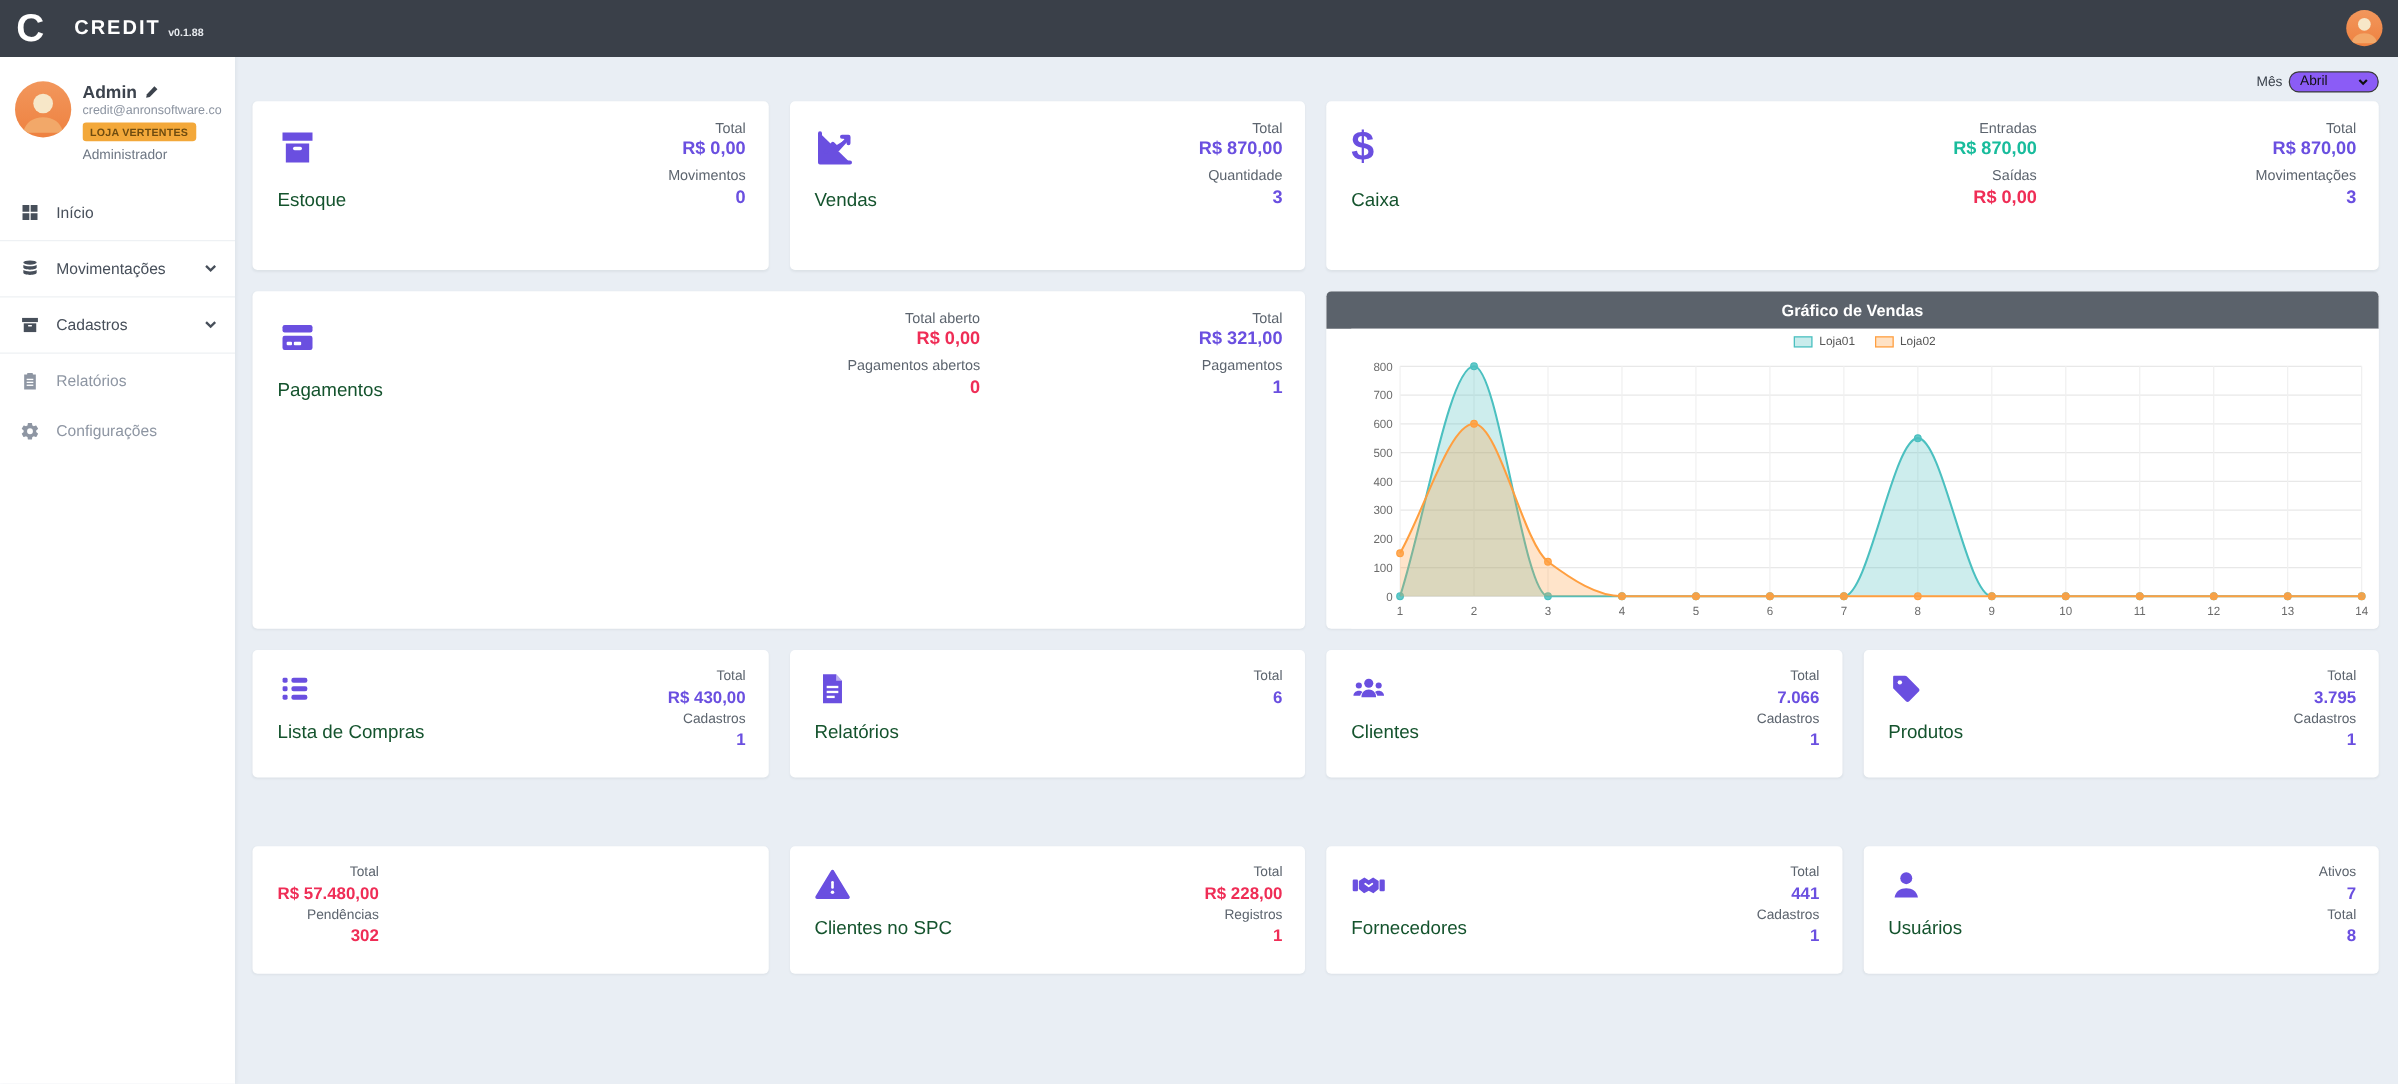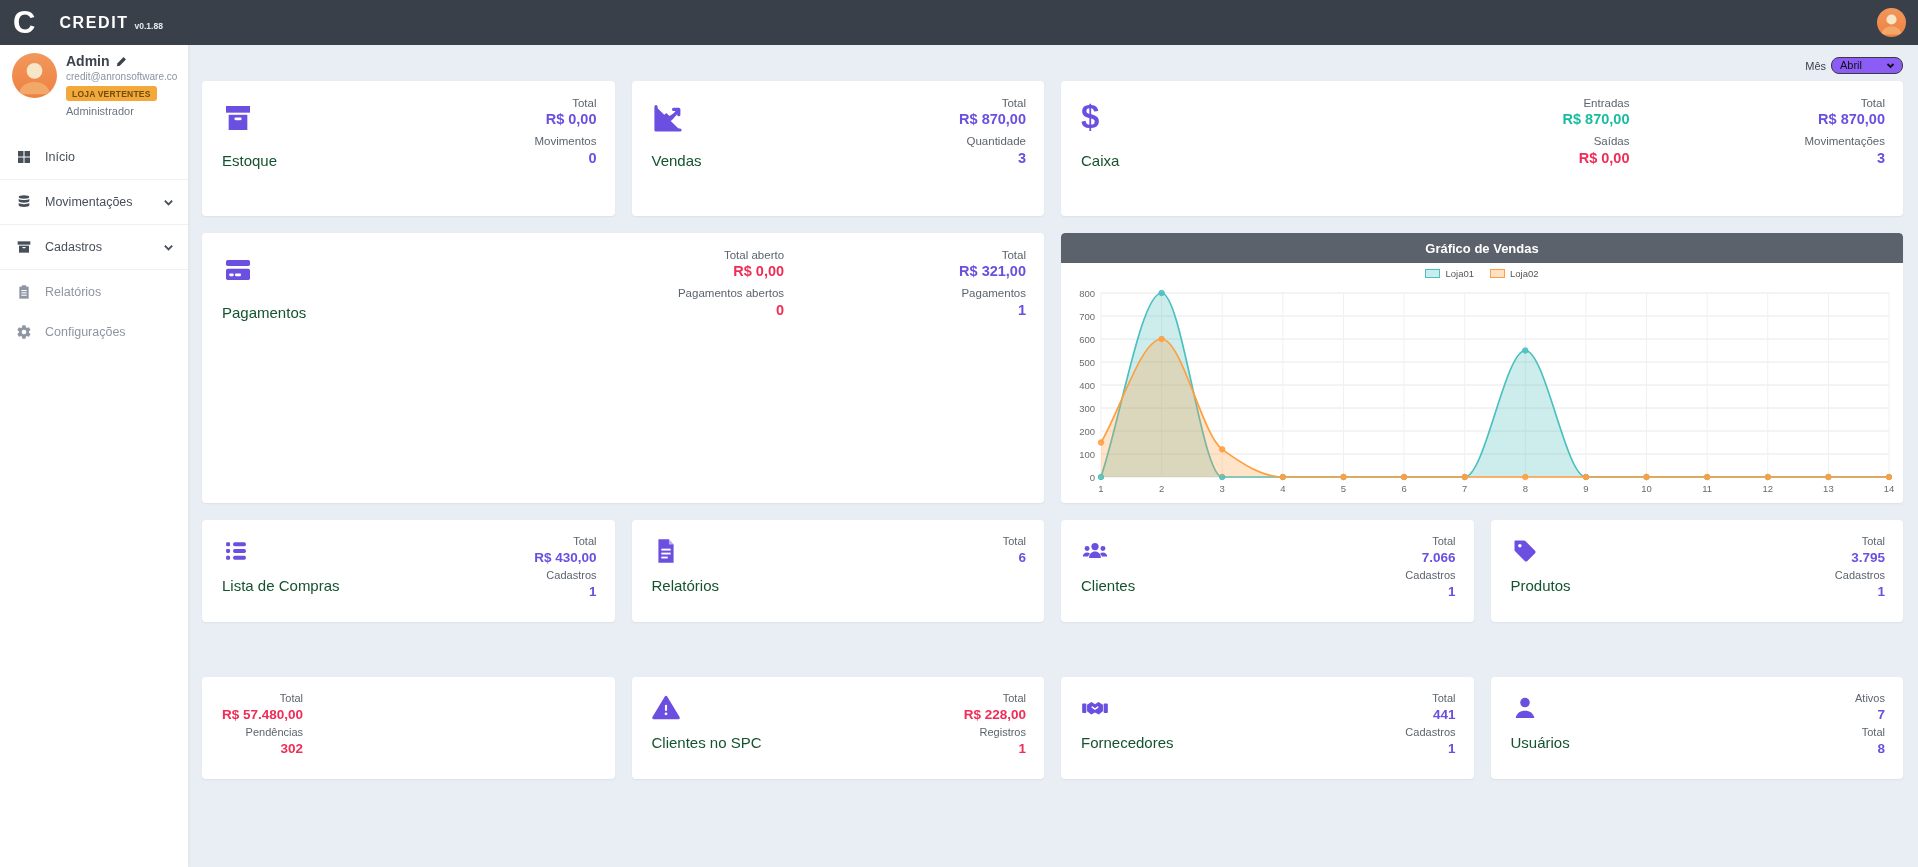--- a/index.html
+++ b/index.html
@@ -21,21 +21,21 @@
   .top-avatar {
     position:absolute; right:12px; top:8px; width:29px; height:29px; border-radius:50%;
     background:linear-gradient(180deg,#f2975c,#ee8140); overflow:hidden; cursor:pointer;
   }
   .person-svg { width:100%; height:100%; display:block; }
   
   .sidebar {
     position: fixed; top:45px; left:0; bottom:0; width:188px; background:#fff;
     box-shadow: 1px 0 3px rgba(50,60,70,.06); z-index:10;
   }
-  .user-block { display:flex; gap:9px; padding:8px 10px 12px 12px; }
+  .user-block { display:flex; gap:9px; padding:20px 10px 12px 12px; }
   .user-avatar { width:45px; height:45px; min-width:45px; border-radius:50%;
     background:linear-gradient(180deg,#f2975c,#ee8140); overflow:hidden; }
   .user-meta { overflow:hidden; }
   .user-name { font-size:14px; font-weight:700; color:#3c434d; display:flex; align-items:center; gap:6px; }
   .edit-pencil { width:11px; height:11px; fill:#3c434d; cursor:pointer; }
   .user-email { font-size:10px; color:#8b93a0; white-space:nowrap; overflow:hidden; margin-top:2px; }
   .store-badge { display:inline-block; background:#f3a83a; color:#6f4c10; font-size:8.5px;
     font-weight:700; padding:2.5px 6px; border-radius:3px; margin-top:4px; letter-spacing:.2px; }
   .user-role { font-size:11px; color:#6d7683; margin-top:4px; }
   .nav { margin-top:8px; }
@@ -74,21 +74,21 @@
   .stat-value { font-size:14.5px; font-weight:700; line-height:1.3; margin-bottom:5px; }
   .sm .stat-label { font-size:11px; }
   .sm .stat-value { font-size:13.5px; margin-bottom:3px; }
   .v-purple { color:#6a4fe0; }
   .v-red { color:#ef2d56; }
   .v-green { color:#18bc9c; }
   
   .chart-card { display:flex; flex-direction:column; overflow:hidden; }
   .chart-header { height:30px; background:#5b626b; color:#fff; font-size:13px; font-weight:700;
     display:flex; align-items:center; justify-content:center; border-radius:4px 4px 0 0; }
-  .chart-body { position:relative; flex:1; background:#fff; }
+  .chart-body { position:relative; flex:1; background:#fff;margin-left:20px; }
   .chart-legend { position:absolute; top:5px; left:0; right:0; display:flex; justify-content:center;
     gap:16px; font-size:9.5px; color:#555; z-index:2; }
   .legend-item { display:flex; align-items:center; gap:5px; cursor:pointer; }
   .legend-box { width:15px; height:9px; border:1px solid; display:inline-block; }
   .legend-box.teal { border-color:#4bc0c0; background:rgba(75,192,192,.3); }
   .legend-box.orange { border-color:#ff9f40; background:rgba(255,159,64,.3); }
   #chart-svg { width:100%; height:100%; display:block; }
 </style>
 </head>
 <body>

